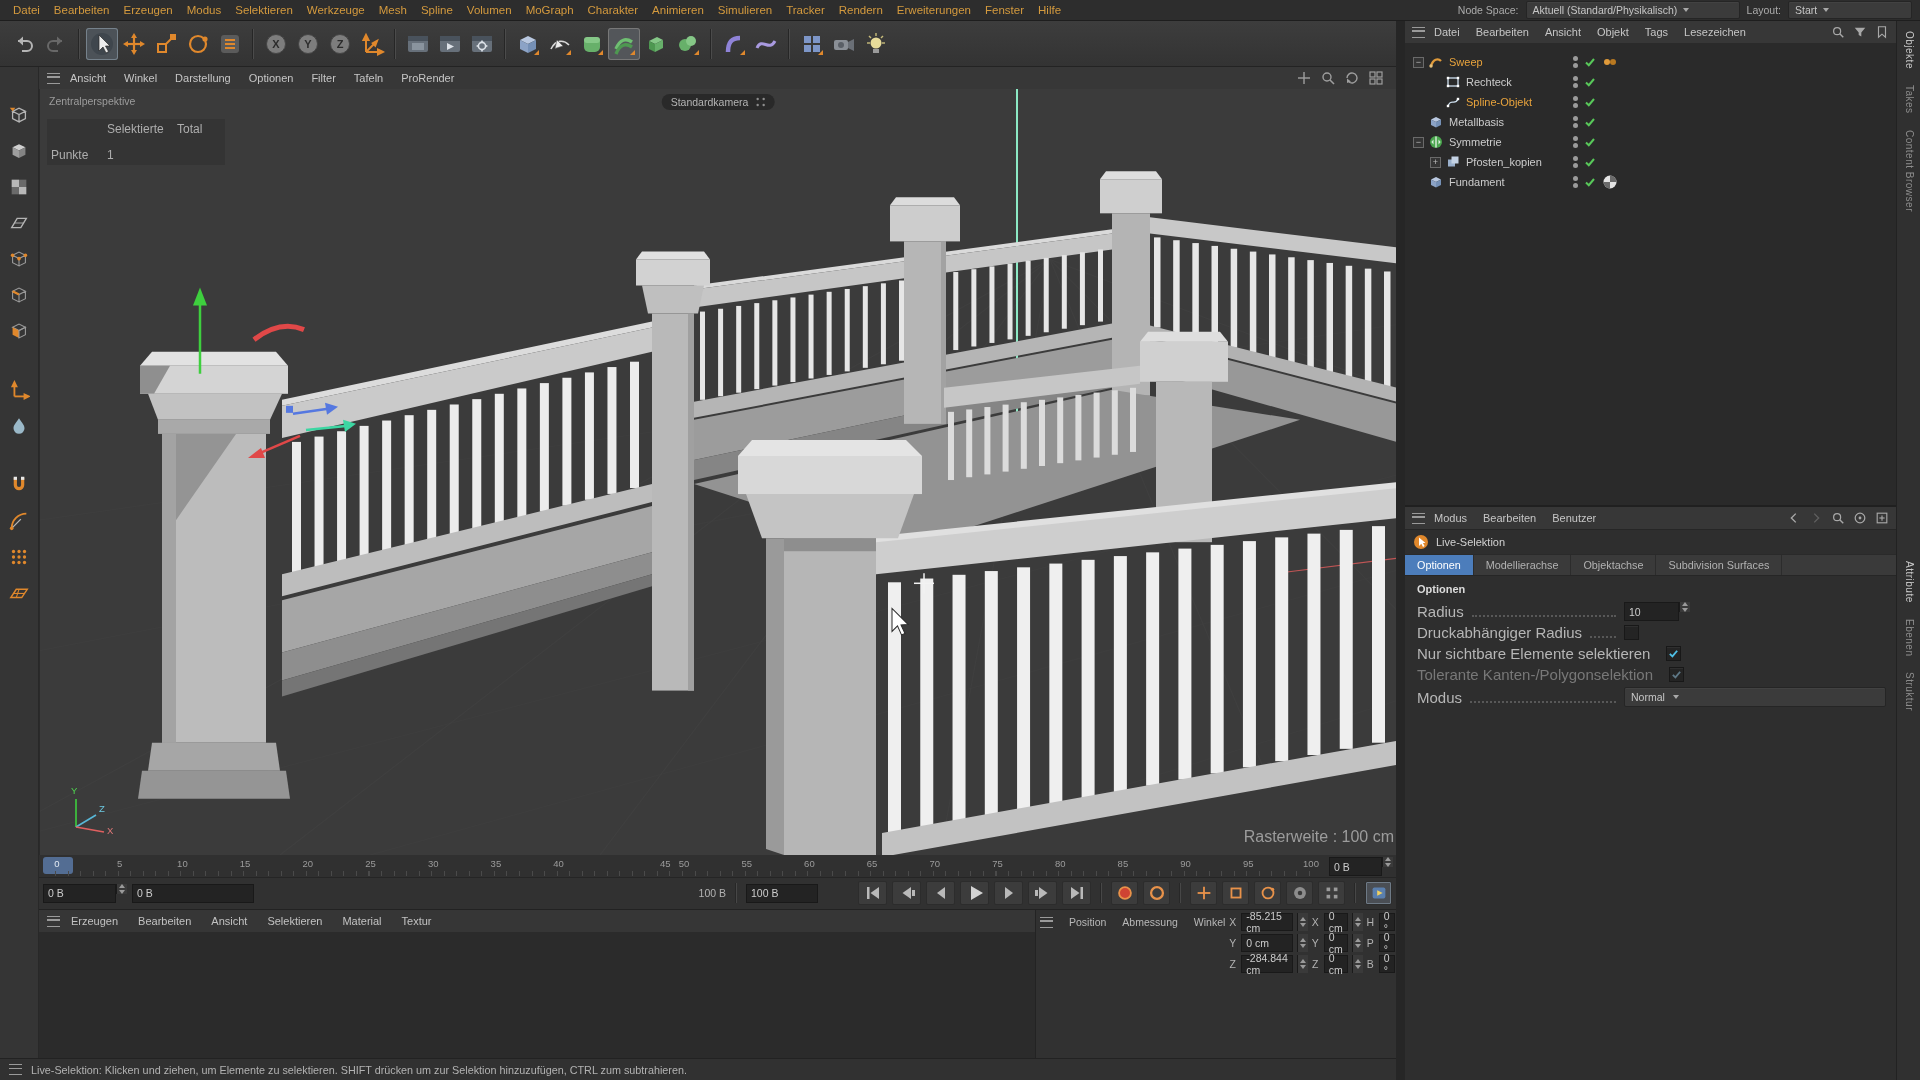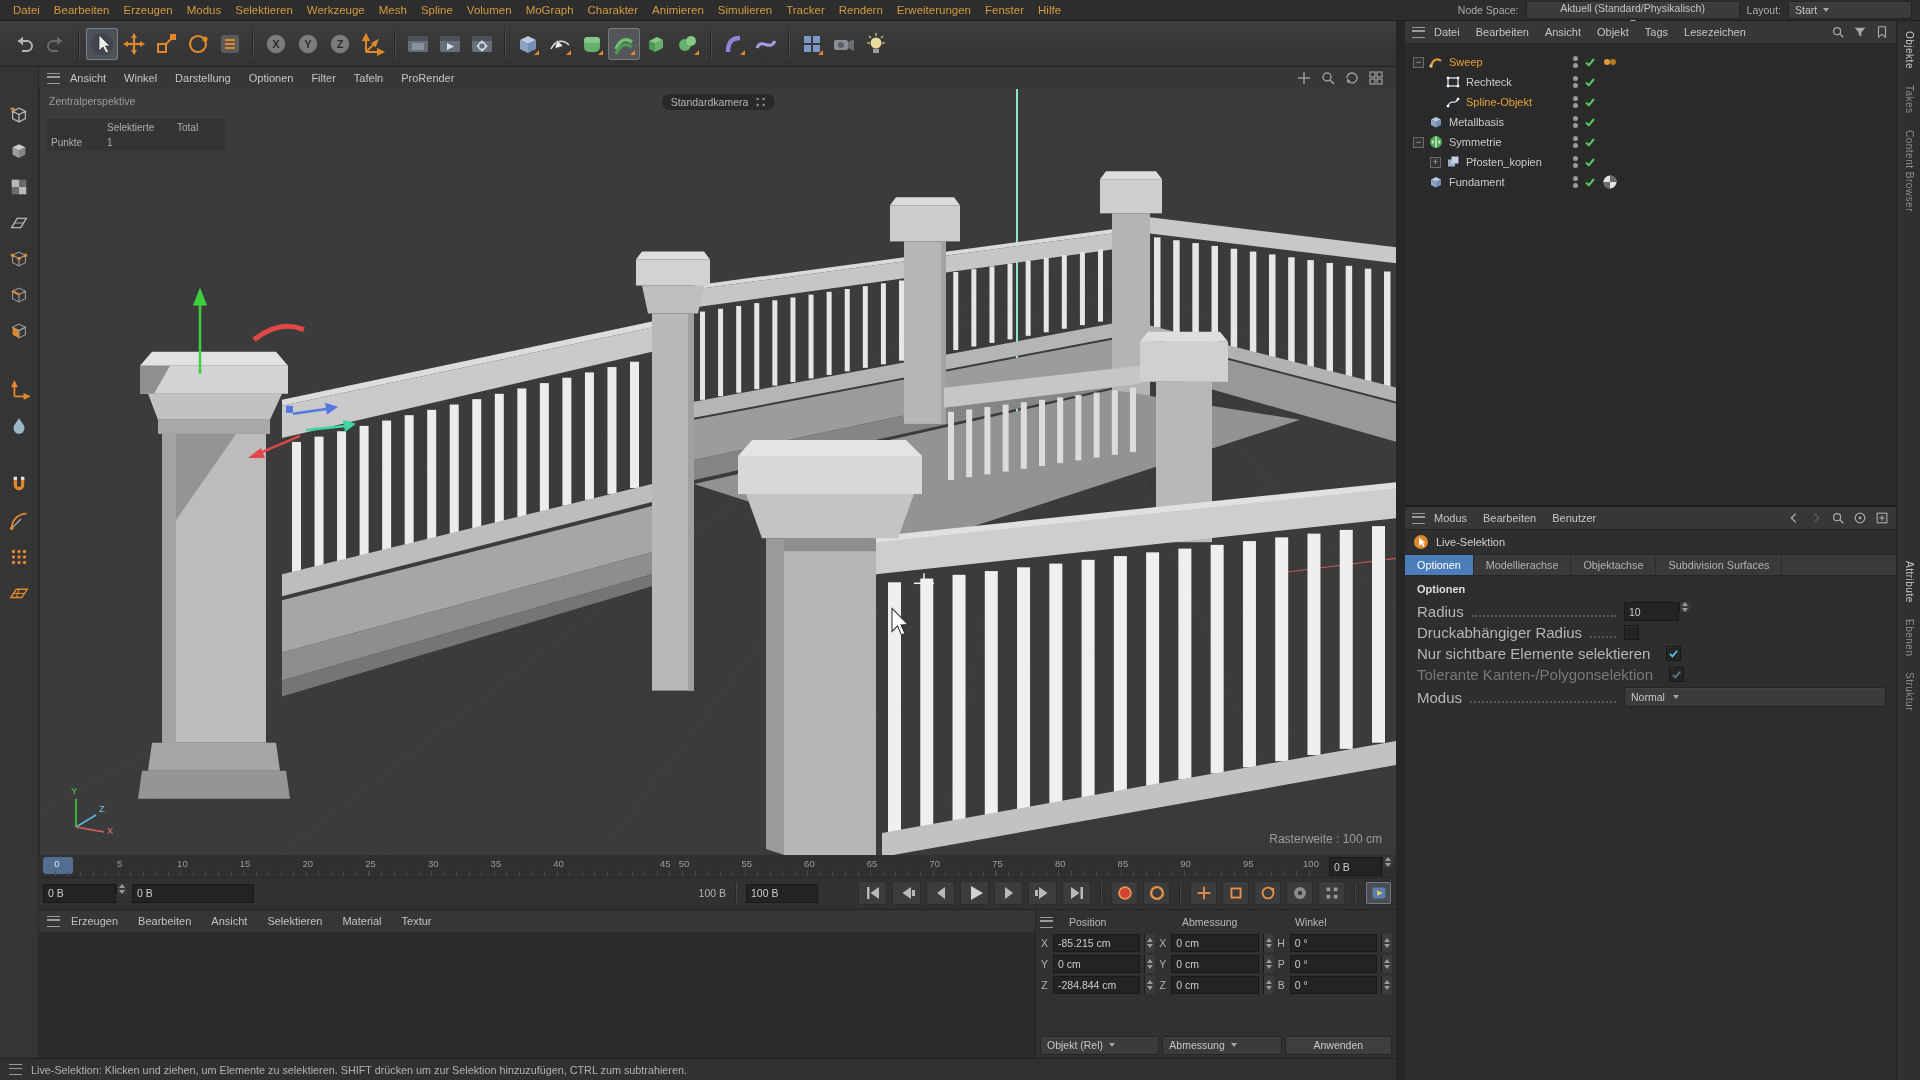--- a/index.html
+++ b/index.html
@@ -40,22 +40,22 @@
 
   
   #viewport{left:39px;top:67px;width:1357px;height:788px;}
   #viewport-menu{position:absolute;left:0;top:0;right:0;height:22px;background:#373737;border-bottom:1px solid #262626;display:flex;align-items:center;gap:2px;padding:0 8px;}
   .vp-menu-item{padding:0 8px;color:#c6c6c6;font-size:11px;}
   #vp-menu-icons{margin-left:auto;display:flex;gap:8px;align-items:center;padding-right:4px;}
   .vp-nav{width:16px;height:16px;opacity:.85;}
   #canvas{position:absolute;left:0;top:22px;width:1357px;height:766px;background:#3b3b3b;overflow:hidden;border-left:1px solid #2a2a2a;box-sizing:border-box;}
   .vp-label{position:absolute;left:9px;top:6px;font-size:10.5px;color:#9c9c9c;}
   .cam-pill{position:absolute;left:50%;top:5px;transform:translateX(-50%);background:rgba(34,34,34,.72);border-radius:8px;padding:2px 9px;display:flex;align-items:center;gap:7px;font-size:10.5px;color:#b4b4b4;}
-  .hud-table{position:absolute;left:7px;top:30px;display:grid;grid-template-columns:56px 70px 44px;row-gap:4px;font-size:10px;color:#aeaeae;background:rgba(40,40,40,.35);padding:3px 4px;}
-  .grid-hud{position:absolute;right:14px;bottom:9px;font-size:12px;color:#9c9c9c;margin-left:39px;}
+  .hud-table{position:absolute;left:7px;top:30px;display:grid;grid-template-columns:56px 70px 44px;row-gap:12px;font-size:12px;color:#aeaeae;background:rgba(40,40,40,.35);padding:3px 4px;}
+  .grid-hud{position:absolute;right:2px;bottom:9px;font-size:16px;color:#9c9c9c;margin-left:39px;}
   .axis-triad{position:absolute;left:20px;bottom:12px;width:64px;height:58px;}
   .axis-triad span{position:absolute;font-size:9.5px;}
 
   
   #timeline{left:39px;top:855px;width:1357px;height:54px;background:#313131;}
   #ruler{position:absolute;left:0;top:0;right:0;height:22px;background:#303030;border-bottom:1px solid #252525;}
   #ruler-track{position:absolute;left:2px;top:0;width:1282px;height:22px;}
   #ruler-minor{position:absolute;left:14px;right:8px;bottom:1px;height:5px;background:repeating-linear-gradient(to right,#4a4a4a 0 1px,transparent 1px 12.54px);}
   .tick-label{position:absolute;top:3px;transform:translateX(-50%);font-size:9.5px;color:#9b9b9b;}
   .tick-label.first{color:#e2e9f2;}
@@ -66,21 +66,21 @@
   .r-btn{width:25px;height:22px;background:#3c3c3c;border:1px solid #2c2c2c;border-radius:2px;display:flex;align-items:center;justify-content:center;flex:0 0 auto;}
   .r-btn.active{background:#4a4e54;box-shadow:0 0 0 1px #6e7a86 inset;}
   .t-sep{width:1px;height:20px;background:#272727;border-right:1px solid #474747;margin:0 4px;flex:0 0 auto;}
 
   
   #bottom-left{left:39px;top:909px;width:996px;height:149px;background:#2b2b2b;border-top:1px solid #222;}
   #mat-tabs{height:22px;background:#363636;border-bottom:1px solid #262626;display:flex;align-items:center;gap:2px;padding:0 8px;}
   .mat-tab{padding:0 9px;color:#c2c2c2;font-size:11px;}
 
   
-  #coords{left:1035px;top:909px;width:361px;height:149px;background:#313131;border-left:1px solid #232323;border-top:1px solid #222;box-sizing:border-box;padding:3px 4px;display:flex;flex-direction:column;gap:3px;}
+  #coords{left:1035px;top:909px;width:361px;height:149px;background:#313131;border-left:1px solid #232323;border-top:1px solid #222;box-sizing:border-box;padding:3px 4px;display:flex;flex-direction:row;gap:3px;}
   .coord-head{display:flex;align-items:center;height:18px;gap:4px;color:#b8b8b8;font-size:10.5px;}
   .coord-head .h{flex:1;padding-left:12px;}
   .coord-grid{display:flex;gap:3px;flex:1;}
   .coord-col{flex:1;display:flex;flex-direction:column;gap:3px;}
   .coord-row{display:flex;align-items:center;gap:4px;height:18px;}
   .coord-row .l{width:9px;text-align:center;color:#b2b2b2;font-size:10.5px;}
   .coord-row .field{flex:1;height:16px;}
   .coord-foot{display:flex;gap:3px;height:20px;align-items:center;}
   .coord-foot .dd{flex:1;height:17px;}
   .apply-btn{flex:1;height:17px;background:#3e3e3e;border:1px solid #252525;border-radius:2px;display:flex;align-items:center;justify-content:center;color:#c8c8c8;font-size:10.5px;box-shadow:inset 0 1px 0 rgba(255,255,255,.05);}
@@ -150,21 +150,21 @@
     <span class="menu-item">Charakter</span>
     <span class="menu-item">Animieren</span>
     <span class="menu-item">Simulieren</span>
     <span class="menu-item">Tracker</span>
     <span class="menu-item">Rendern</span>
     <span class="menu-item">Erweiterungen</span>
     <span class="menu-item">Fenster</span>
     <span class="menu-item">Hilfe</span>
     <div id="menubar-right">
       <span>Node Space:</span>
-      <div class="dd" style="width:200px;height:16px;flex-direction:column;">
+      <div class="dd" style="width:200px;height:16px;">
         <span>Aktuell (Standard/Physikalisch)</span>
           <span class="caret"></span>
       </div>
       <span>Layout:</span>
       <div class="dd" style="width:110px;height:16px;">
         <span>Start</span>
           <span class="caret"></span>
       </div>
     </div>
   </div>

